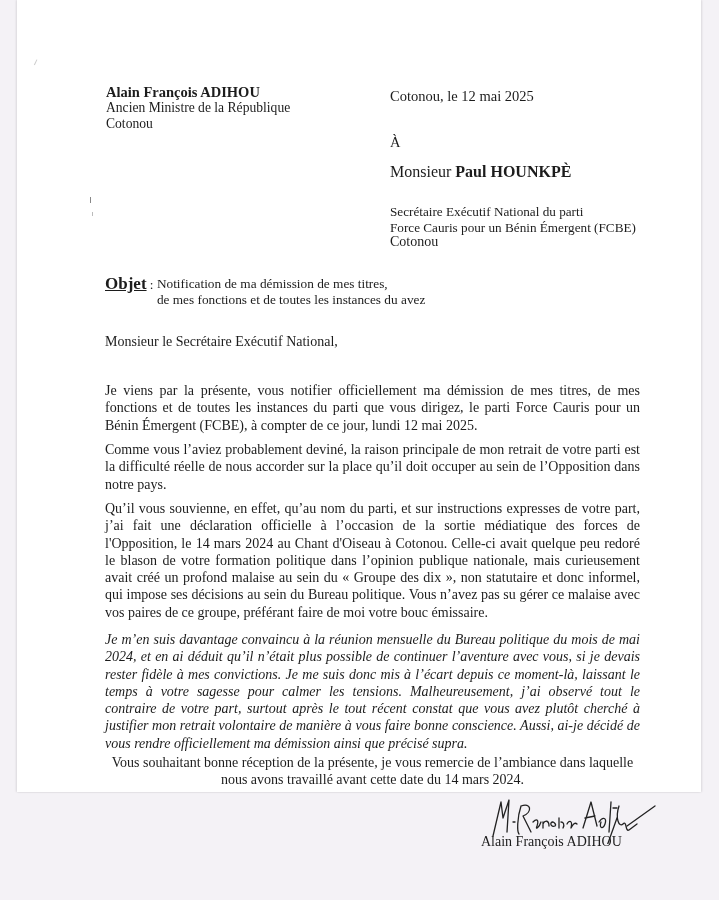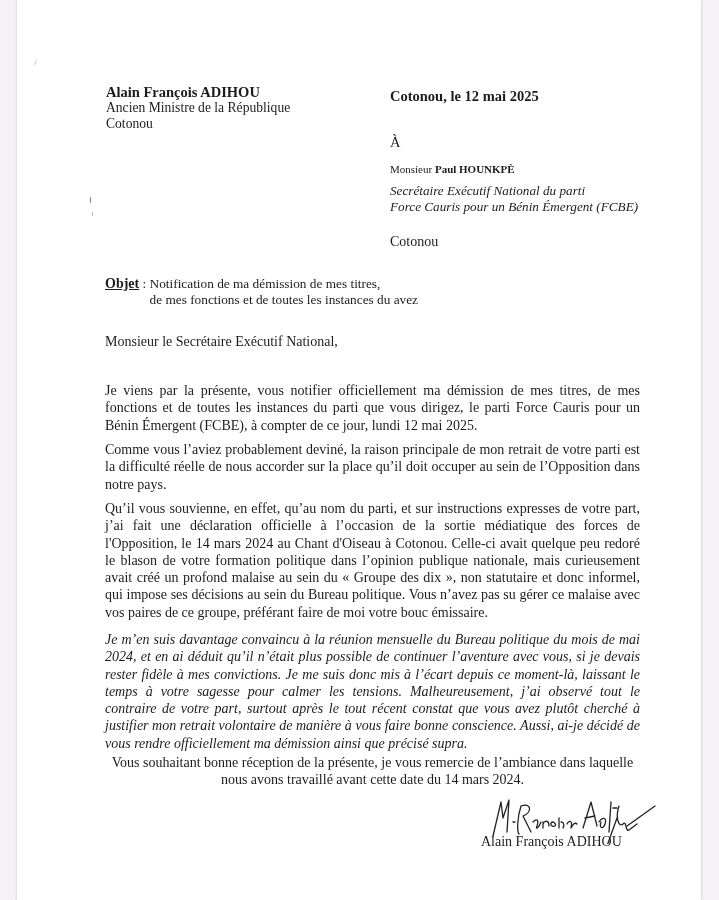--- a/index.html
+++ b/index.html
@@ -8,73 +8,71 @@
       width: 719px;
       height: 900px;
       overflow: hidden;
       background: #f4f2f6;
     }
     .page {
       position: absolute;
       left: 17px;
       top: 0;
       width: 684px;
-      height: 900px;
+      height: 792px;
       background: #ffffff;
       box-shadow: -1px 0 2px rgba(0,0,0,0.10), 1px 0 2px rgba(0,0,0,0.10);
       font-family: "Liberation Serif", "DejaVu Serif", serif;
       color: #1c1c1c;
     }
     .abs { position: absolute; }
     .sender {
       left: 89px;
       top: 84px;
       font-size: 13.6px;
       line-height: 16px;
     }
     .sender .name { font-weight: bold; font-size: 14.5px; }
     .date-place {
       left: 373px;
       top: 88px;
       font-size: 14.5px;
-      font-weight: bold;
     }
     .a-line {
       left: 373px;
       top: 134px;
       font-size: 14.5px;
     }
     .recipient-name {
       left: 373px;
       top: 163px;
-      font-size: 11px;
+      font-size: 16px;
     }
     .recipient-name b { font-weight: bold; }
     .recipient-title {
       left: 373px;
-      top: 183px;
+      top: 204px;
       font-size: 13.2px;
       line-height: 15.5px;
-      font-style: italic;
     }
     .recipient-city {
       left: 373px;
       top: 234px;
       font-size: 14px;
     }
     .objet {
       left: 88px;
       top: 276px;
       font-size: 13.3px;
       line-height: 15.5px;
     }
     .objet .label {
       font-weight: bold;
       text-decoration: underline;
-      font-size: 14px;
+      font-size: 17px;
       margin-top: 32px;
     }
     .objet .lines { display: inline-block; vertical-align: top; }
     .objet .lines div { white-space: nowrap; }
     .body-text {
       left: 88px;
       width: 535px;
       font-size: 14px;
       line-height: 17.3px;
       text-align: justify;

